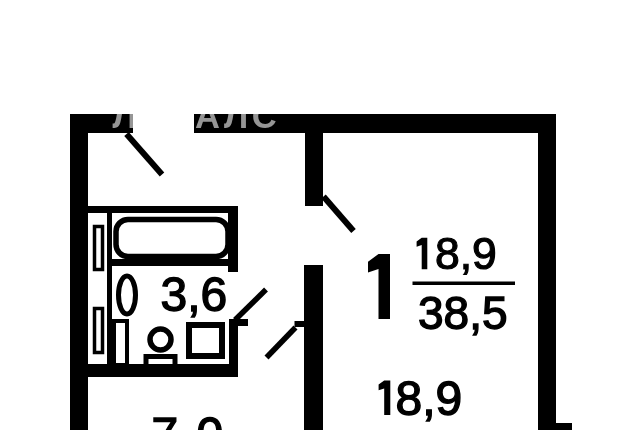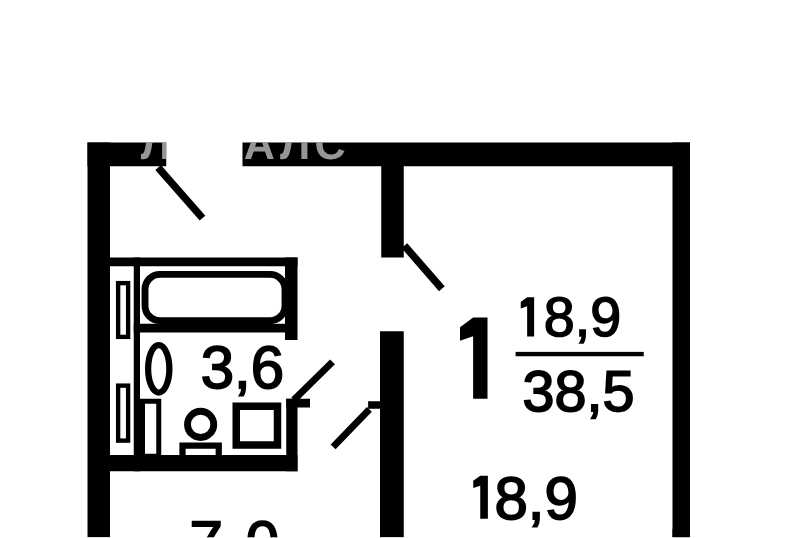--- a/index.html
+++ b/index.html
@@ -1,16 +1,16 @@
 <!DOCTYPE html>
 <html><head>
 <meta charset="utf-8">
 <style>
   html,body{margin:0;padding:0;background:#ffffff;}
-  #plan{position:relative;width:552px;height:430px;background:#ffffff;overflow:hidden;}
+  #plan{position:relative;width:640px;height:430px;background:#ffffff;overflow:hidden;}
   svg text{font-family:"Liberation Sans",sans-serif;}
 </style>
 </head>
 <body>
 
 <div id="plan">
 <svg width="640" height="430" viewBox="0 0 640 430" xmlns="http://www.w3.org/2000/svg">
 
   <rect x="0" y="0" width="640" height="430" fill="#ffffff"></rect>
 

